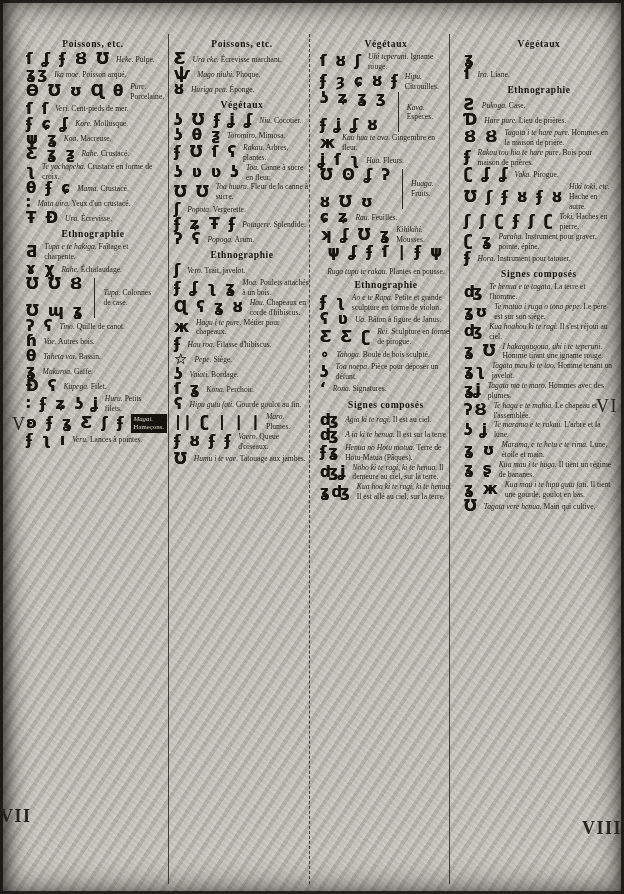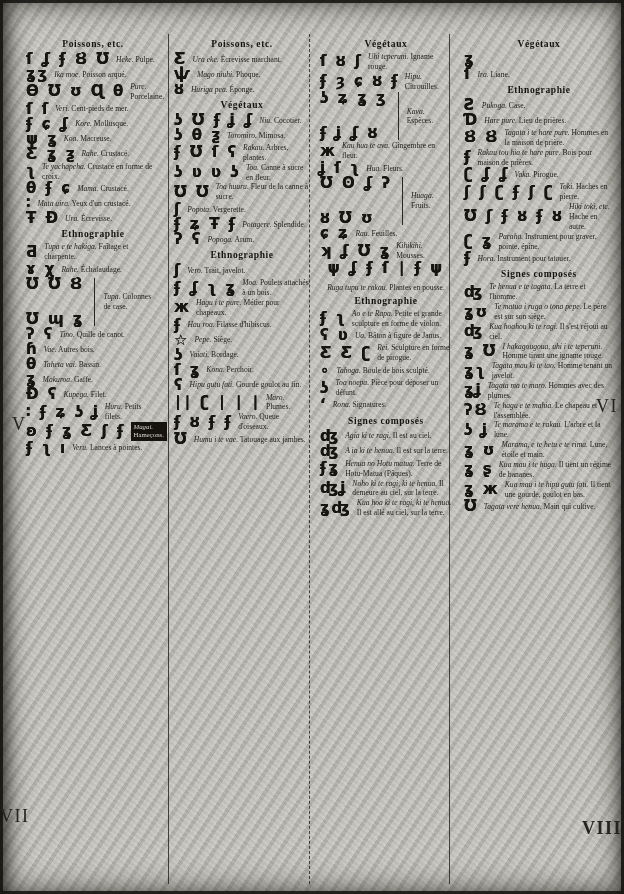--- a/index.html
+++ b/index.html
@@ -15,21 +15,21 @@
   #cols{position:absolute;left:26px;top:36px;right:10px;bottom:12px;display:flex;}
   .col{display:flex;flex-direction:column;height:100%;box-sizing:border-box;}
   .col1{width:140px;padding-right:6px;}
   .col2{width:140px;margin-left:8px;padding-right:4px;}
   .col3{width:136px;margin-left:6px;padding-right:4px;}
   .col4{flex:1;margin-left:8px;}
   .hdr{text-align:center;font-weight:bold;font-size:9.5px;letter-spacing:.6px;margin:3px 0;color:#16140f;}
   .row{display:flex;align-items:center;gap:5px;min-height:14px;}
   .row.below{flex-direction:column;align-items:center;gap:7px;}
   .gly{font-family:"DejaVu Sans",sans-serif;font-weight:bold;font-size:15px;line-height:1;letter-spacing:2px;color:#17150f;white-space:nowrap;text-shadow:0 0 .5px #17150f;flex:none;}
-  .gly .l2{display:block;margin-top:20px;}
+  .gly .l2{display:block;margin-top:12px;}
   .cap{font-size:7.6px;line-height:1.3;color:#23211a;}
   .cap i{font-style:italic;}
   .cap.blk{background:#16130e;color:#d9d6ca;padding:1px 3px;font-size:6.8px;line-height:1.25;}
   .below .cap{text-align:center;}
   .bracket{align-self:stretch;width:5px;border-right:1.2px solid #2a2721;margin:1px 3px 1px 0;flex:none;}
   .numeral{position:absolute;font-size:18px;letter-spacing:1.5px;color:#262420;font-family:"Liberation Serif",serif;}
 </style>
 </head>
 <body>
 
@@ -181,20 +181,24 @@
         <div class="hdr">Ethnographie</div>
         <div class="row">
           <div class="gly">ʃ</div>
           <div class="cap"><i>Vero.</i><span> Trait, javelot.</span></div>
         </div>
         <div class="row">
           <div class="gly">ʄ ʆ ʅ ʓ</div>
           <div class="cap"><i>Moa.</i><span> Poulets attachés à un bois.</span></div>
         </div>
         <div class="row">
+          <div class="gly">Ɋ ʕ ʓ ȣ</div>
+          <div class="cap"><i>Hau.</i><span> Chapeaux en corde d'hibiscus.</span></div>
+        </div>
+        <div class="row">
           <div class="gly">ж</div>
           <div class="cap"><i>Hagu i te pure.</i><span> Métier pour chapeaux.</span></div>
         </div>
         <div class="row">
           <div class="gly">ʄ</div>
           <div class="cap"><i>Hau roa.</i><span> Filasse d'hibiscus.</span></div>
         </div>
         <div class="row">
           <div class="gly">☆</div>
           <div class="cap"><i>Pepe.</i><span> Siège.</span></div>
@@ -335,26 +339,26 @@
         </div>
         <div class="row">
           <div class="gly">ʄ</div>
           <div class="cap"><i>Rakau tou hia te hare pure.</i><span> Bois pour maison de prières.</span></div>
         </div>
         <div class="row">
           <div class="gly">ʗ ʆ ʆ</div>
           <div class="cap"><i>Vaka.</i><span> Pirogue.</span></div>
         </div>
         <div class="row">
+          <div class="gly">Ʊ ʃ ʄ ȣ ʄ ȣ</div>
+          <div class="cap"><i>Hiki toki, etc.</i><span> Hache en autre.</span></div>
+        </div>
+        <div class="row">
           <div class="gly">ʃ ʃ ʗ ʄ ʃ ʗ</div>
           <div class="cap"><i>Toki.</i><span> Haches en pierre.</span></div>
-        </div>
-        <div class="row">
-          <div class="gly">Ʊ ʃ ʄ ȣ ʄ ȣ</div>
-          <div class="cap"><i>Hiki toki, etc.</i><span> Hache en autre.</span></div>
         </div>
         <div class="row">
           <div class="gly">ʗ ʓ</div>
           <div class="cap"><i>Paraha.</i><span> Instrument pour graver, pointe, épine.</span></div>
         </div>
         <div class="row">
           <div class="gly">ʄ</div>
           <div class="cap"><i>Hora.</i><span> Instrument pour tatouer.</span></div>
         </div>
         <div class="hdr">Signes composés</div>
@@ -402,16 +406,16 @@
           <div class="gly">ʓ ж</div>
           <div class="cap"><i>Kua mau i te hipu gutu fati.</i><span> Il tient une gourde, goulot en bas.</span></div>
         </div>
         <div class="row">
           <div class="gly">Ʊ</div>
           <div class="cap"><i>Tagata vere henua.</i><span> Main qui cultive.</span></div>
         </div>
       </div>
     </div>
 <div class="numeral" style="left: 12px; top: 414px;">V</div>
-    <div class="numeral" style="left: 0px; top: 806px;">VII</div>
+    <div class="numeral" style="left: 0px; top: 806px; font-weight: bold;">VII</div>
     <div class="numeral" style="right: 6px; top: 396px; margin-left: 32px;">VI</div>
     <div class="numeral" style="right: 2px; top: 818px; font-weight: bold;">VIII</div>
   </div>
 
 </body></html>

